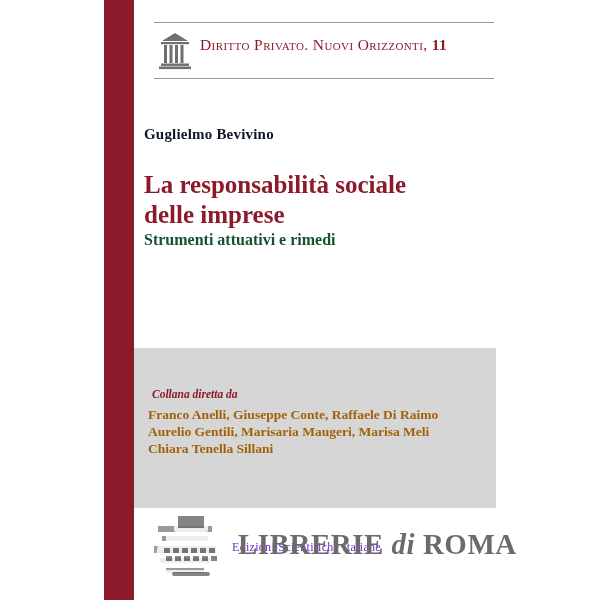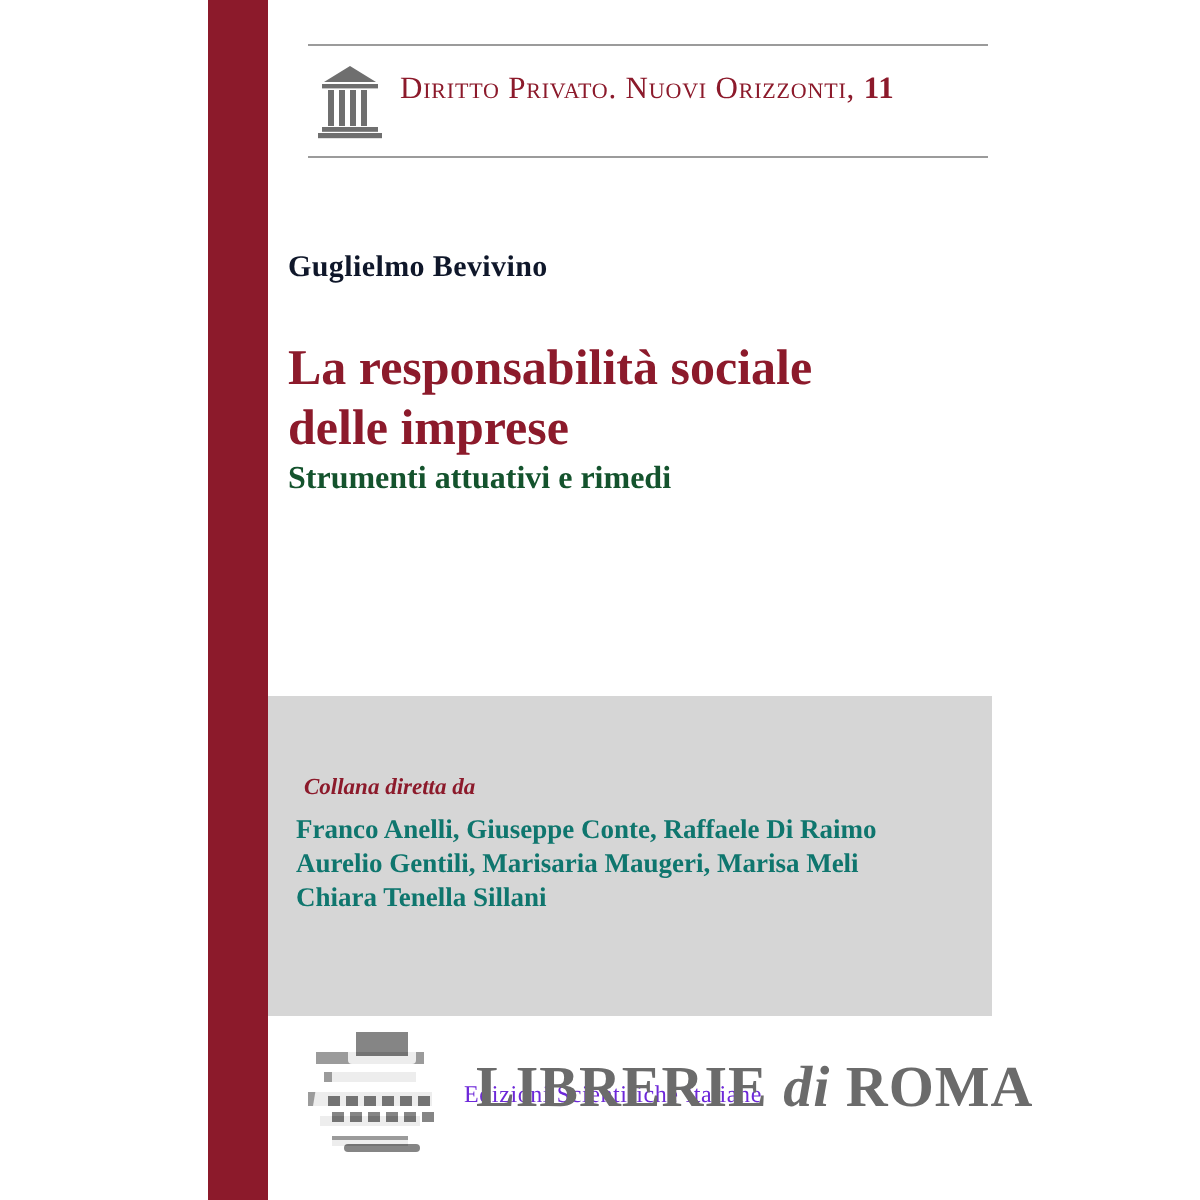--- a/index.html
+++ b/index.html
@@ -166,21 +166,21 @@
 
   .editors {
     position: absolute;
     left: 148px;
     top: 406px;
     width: 340px;
     font-family: "Liberation Serif", serif;
     font-size: 13.5px;
     line-height: 17px;
     font-weight: bold;
-    color: #0f766e;
+    color: #a16207;
   }
   .editors .line { display: block; }
 
   
   .bottom-zone {
     position: absolute;
     left: 134px;
     top: 508px;
     width: 362px;
     height: 92px;

